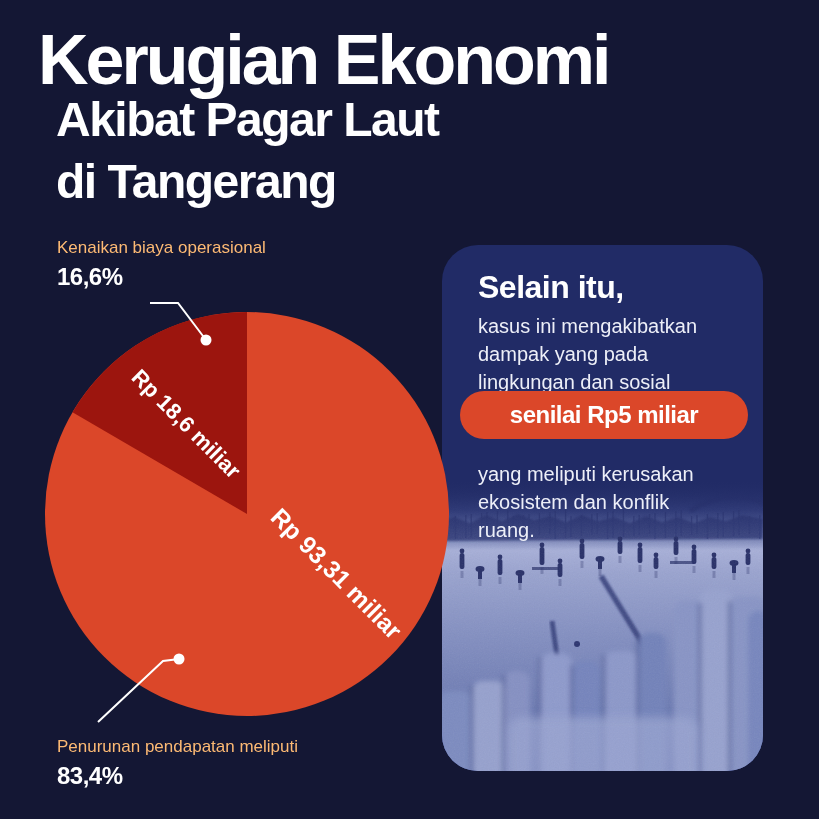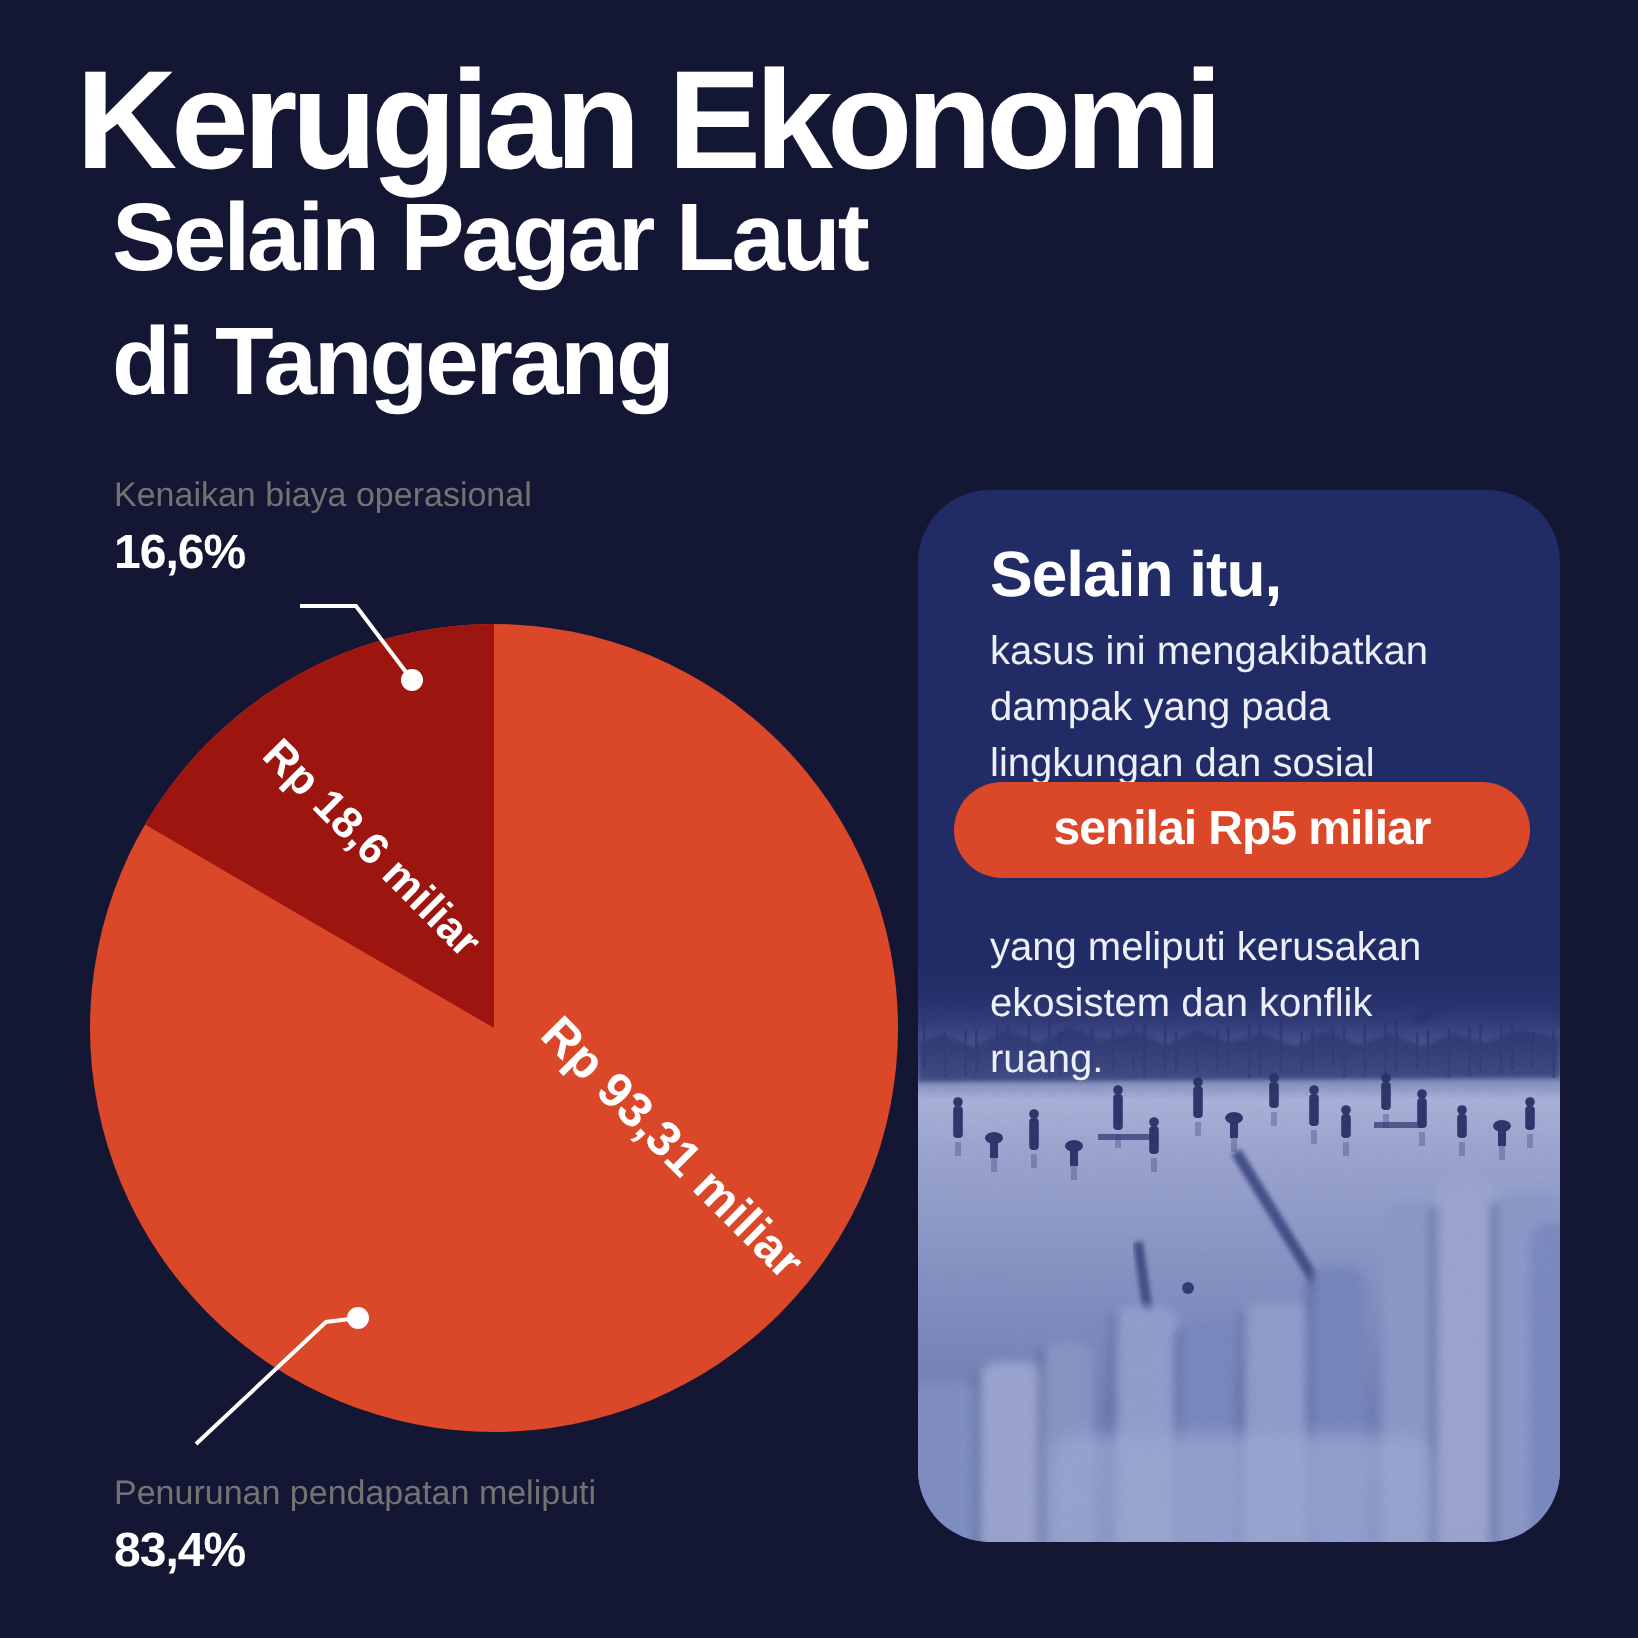--- a/index.html
+++ b/index.html
@@ -11,49 +11,49 @@
     position:relative; width:819px; height:819px; overflow:hidden;
     background:var(--bg); color:var(--ink);
     font-family:"Liberation Sans", sans-serif;
   }
   
   .t1{position:absolute; left:38px; top:20px; font-size:70px; font-weight:bold; letter-spacing:-3px; white-space:nowrap;}
   .t2{position:absolute; left:56px; top:92px; font-size:48px; font-weight:bold; letter-spacing:-1.5px; white-space:nowrap;}
   .t3{position:absolute; left:56px; top:154px; font-size:48px; font-weight:bold; letter-spacing:-1.5px; white-space:nowrap;}
   
   .callout{position:absolute; left:57px;}
-  .callout .line{font-size:17px; line-height:21.5px; color:#737373;}
+  .callout .line{font-size:17px; line-height:21.5px; color:#fdba74;}
   .callout .pct{font-size:24px; font-weight:bold; letter-spacing:-0.5px; margin-top:4px;}
   .callout.top{top:237px;}
   .callout.bottom{top:736px;}
   
   .pie-svg{position:absolute; left:30px; top:290px; width:430px; height:450px; z-index:3; overflow:visible;}
   .pie-label{font-family:"Liberation Sans", sans-serif; font-weight:bold; fill:#fff;}
   
   .card{
-    position:absolute; left:459px; top:245px; width:321px; height:526px;
+    position:absolute; left:442px; top:245px; width:321px; height:526px;
     border-radius:36px; background:var(--card); overflow:hidden; z-index:1;
   }
   .card h2{position:absolute; left:36px; top:24px; font-size:32px; font-weight:bold; letter-spacing:-0.5px; z-index:2;}
   .card .p1{position:absolute; left:36px; top:67px; width:250px; font-size:20px; line-height:28px; color:#EDEFF8; z-index:2;}
   .pill{
     position:absolute; left:18px; top:146px; width:288px; height:48px; border-radius:24px;
     background:var(--orange); display:flex; align-items:center; justify-content:center;
     font-size:24px; font-weight:bold; letter-spacing:-0.5px; z-index:2; white-space:nowrap;
   }
   .card .p2{position:absolute; left:36px; top:203px; width:245px; font-size:20px; line-height:28px; color:#EDEFF8; z-index:2;margin-top:12px;}
   .photo{position:absolute; left:0; bottom:0; width:321px; height:290px; z-index:1;}
 </style>
 </head>
 <body>
 
 <div class="poster">
 
   <h1 class="t1">Kerugian Ekonomi</h1>
-  <div class="t2">Selain Pagar Laut</div>
+  <div class="t2">Akibat Pagar Laut</div>
   <div class="t3">di Tangerang</div>
 
   <div class="callout top">
     <div class="line">Kenaikan biaya operasional</div>
     <div class="pct">16,6%</div>
   </div>
 
   <div class="callout bottom">
     <div class="line">Penurunan pendapatan meliputi</div>
     <div class="pct">83,4%</div>

